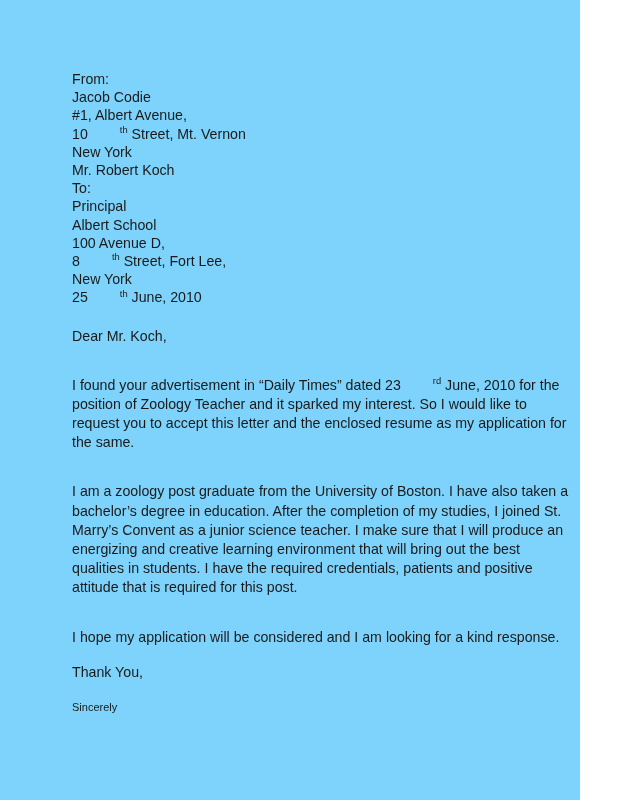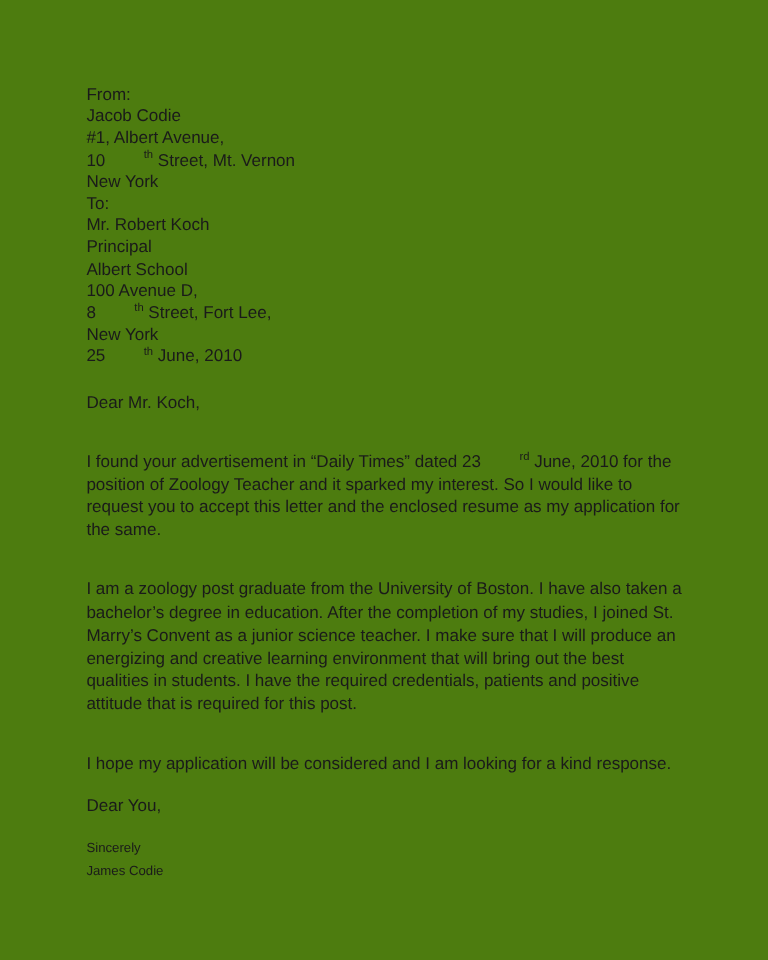--- a/index.html
+++ b/index.html
@@ -9,23 +9,23 @@
   }
   body {
     width: 640px;
     height: 800px;
     font-family: "Liberation Sans", sans-serif;
     color: #1a1a1a;
     -webkit-font-smoothing: antialiased;
   }
   .page {
     position: relative;
-    width: 640px;
+    width: 580px;
     height: 800px;
-    background: #4d7c0f;
+    background: #7dd3fc;
     overflow: hidden;
   }
   .letter {
     position: absolute;
     left: 72px;
     top: 70px;
     width: 500px;
   }
   .addr-block {
     font-size: 14.2px;
@@ -74,39 +74,38 @@
 
     <div class="addr-block">
       <span class="addr-line">From:</span>
       <span class="addr-line">Jacob Codie</span>
       <span class="addr-line">#1, Albert Avenue,</span>
       <span class="addr-line"><span>10</span><sup>th</sup><span> Street, Mt. Vernon</span></span>
       <span class="addr-line">New York</span>
     </div>
 
     <div class="addr-block">
+      <span class="addr-line">Mr. Robert Koch</span>
       <span class="addr-line">To:</span>
-      <span class="addr-line">Mr. Robert Koch</span>
       <span class="addr-line">Principal</span>
       <span class="addr-line">Albert School</span>
       <span class="addr-line">100 Avenue D,</span>
       <span class="addr-line"><span>8</span><sup>th</sup><span> Street, Fort Lee,</span></span>
       <span class="addr-line">New York</span>
       <span class="addr-line"><span>25</span><sup>th</sup><span> June, 2010</span></span>
     </div>
 
     <div class="salutation">Dear Mr. Koch,</div>
 
     <p class="para"><span>I found your advertisement in “Daily Times” dated 23</span><sup>rd</sup><span> June, 2010 for the position of Zoology Teacher and it sparked my interest. So I would like to request you to accept this letter and the enclosed resume as my application for the same.</span></p>
 
     <p class="para">I am a zoology post graduate from the University of Boston. I have also taken a bachelor’s degree in education. After the completion of my studies, I joined St. Marry’s Convent as a junior science teacher. I make sure that I will produce an energizing and creative learning environment that will bring out the best qualities in students. I have the required credentials, patients and positive attitude that is required for this post.</p>
 
     <p class="para">I hope my application will be considered and I am looking for a kind response.</p>
 
-    <div class="closing">Dear You,</div>
+    <div class="closing">Thank You,</div>
 
     <div class="sign-block">
       <span class="sign-line">Sincerely</span>
-      <span class="sign-line">James Codie</span>
     </div>
 
   </div>
 </div>
 
 </body></html>

